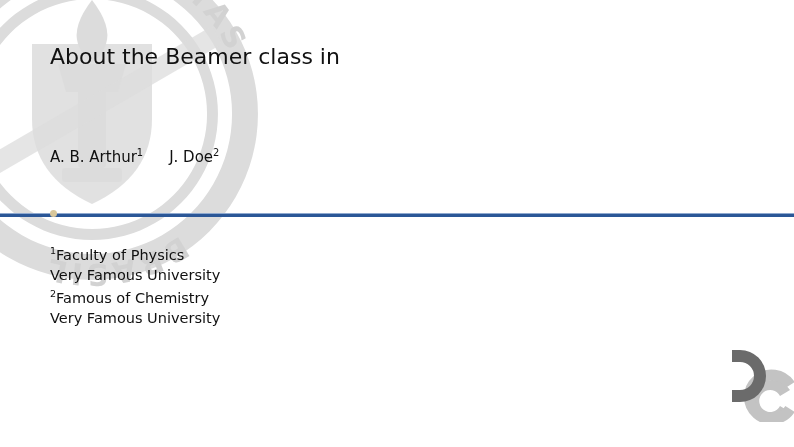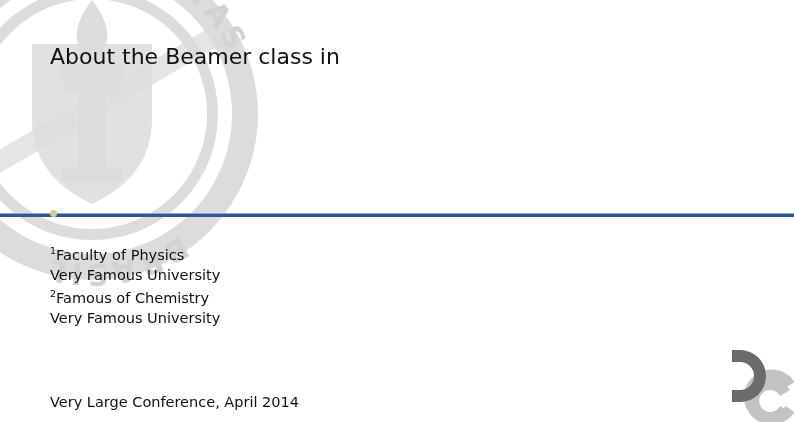--- a/index.html
+++ b/index.html
@@ -142,36 +142,38 @@
         <text><textPath href="#rimTop" startOffset="24%">AL DE PELOTAS</textPath></text>
         <text><textPath href="#rimBot" startOffset="30%">BRASIL</textPath></text>
       </g>
     </svg>
   </div>
 
   <div class="title">
     <div>About the Beamer class in</div>
   </div>
 
+  <div class="authors">
+    <span class="author"><span>A. B. Arthur</span><sup>1</sup></span><span class="gap"></span><span class="author"><span>J. Doe</span><sup>2</sup></span>
+  </div>
 
   <div class="rule"></div>
   <div class="rule-dot"></div>
 
   <div class="affils">
     <div class="affil-block">
       <div class="affil-line"><sup>1</sup><span>Faculty of Physics</span></div>
       <div class="affil-line">Very Famous University</div>
     </div>
     <div class="affil-block">
       <div class="affil-line"><sup>2</sup><span>Famous of Chemistry</span></div>
       <div class="affil-line">Very Famous University</div>
     </div>
   </div>
 
-  <div class="date">Very Large Conference, April 2014</div>
 
   <div class="logo">
     <svg viewBox="0 0 72 80" xmlns="http://www.w3.org/2000/svg">
 
       <path d="M70,38 a21,21 0 1 0 0,22 L60,54 a11,11 0 1 1 0,-10 Z" fill="#c3c3c3" transform="translate(-2,10)"></path>
       <path d="M68,43 a22,22 0 1 0 0,24" fill="none" stroke="#c3c3c3" stroke-width="11"></path>
 
       <path d="M8,6 L16,6 a26,26 0 0 1 0,52 L8,58 L8,46 L16,46 a14,14 0 0 0 0,-28 L8,18 Z" fill="#6b6b6b" transform="translate(2,2)"></path>
     </svg>
   </div>

